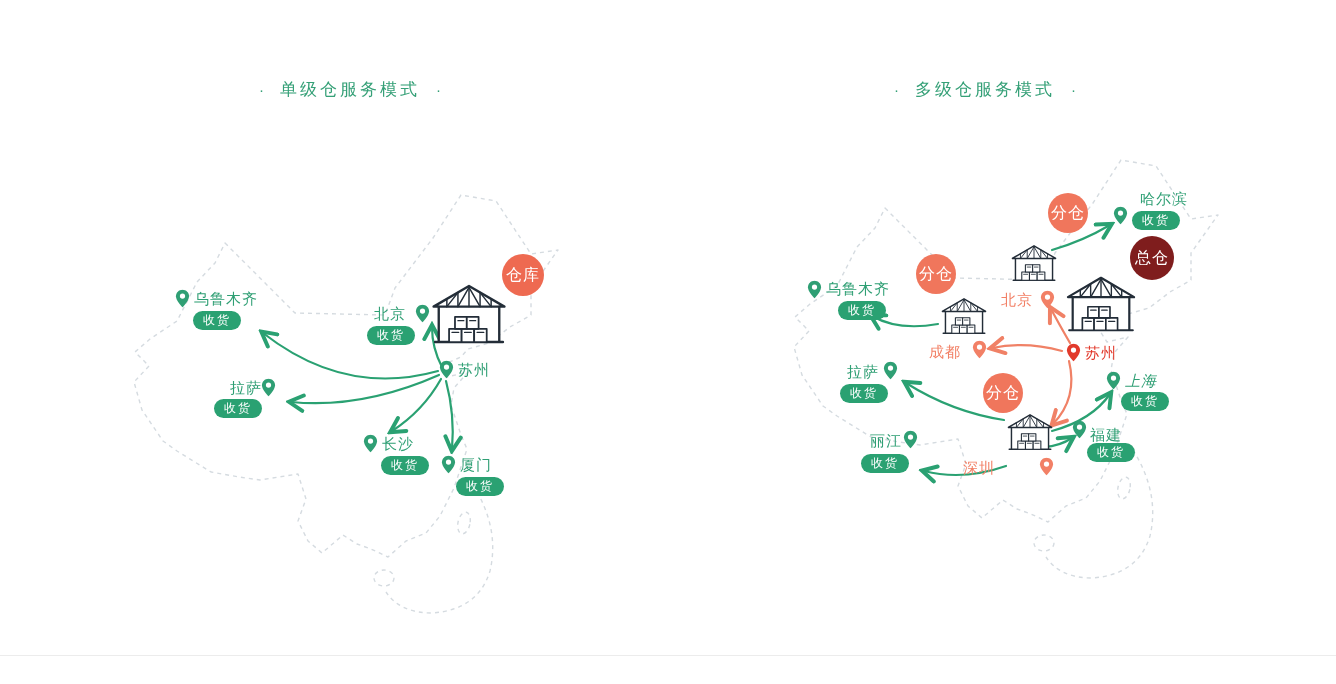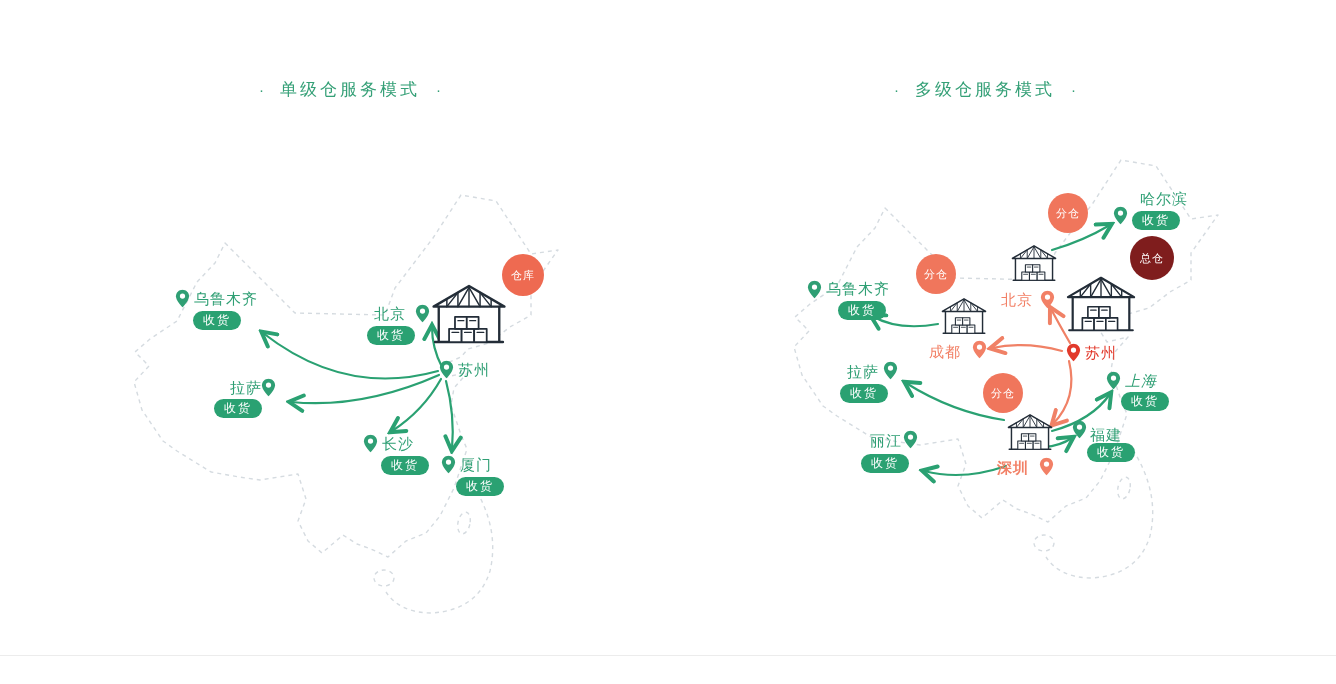--- a/index.html
+++ b/index.html
@@ -15,21 +15,21 @@
   .panel-title .dot{font-size:15px;letter-spacing:0;}
   .clabel{position:absolute;font-size:15px;line-height:17px;white-space:nowrap;letter-spacing:1px;}
   .green{color:#2f9f74;}
   .coral{color:#f28066;}
   .red{color:#e23a2c;}
   .badge{
     position:absolute;background:#2aa172;color:#fff;font-size:12px;line-height:12px;
     padding:3px 10px 4px;border-radius:11px;letter-spacing:2px;white-space:nowrap;
   }
   .circle-badge{
-    position:absolute;border-radius:50%;color:#fff;font-size:11px;letter-spacing:1px;
+    position:absolute;border-radius:50%;color:#fff;font-size:16px;letter-spacing:1px;
     display:flex;align-items:center;justify-content:center;
   }
   .pin{position:absolute;width:15px;height:19px;}
   .pin svg{display:block;width:100%;height:100%;}
   .wh{position:absolute;}
   .wh svg{display:block;width:100%;height:100%;}
   .divider{position:absolute;left:0;top:655px;width:100%;height:1px;background:#ececec;}
   .arrow{fill:none;stroke-width:2.2;stroke-linecap:round;}
   .arrow.g{stroke:#2aa172;}
   .arrow.c{stroke:#f08166;}
@@ -237,21 +237,21 @@
       </svg>
     </span>
   <span class="badge" style="left:840px;top:384px;">收货</span>
 
   <span class="circle-badge" style="left:983px;top:373px;width:40px;height:40px;background:#f0765c;">分仓</span>
   <span class="wh" style="left:1007px;top:413px;width:46px;height:38px;">
       <svg viewBox="0 0 100 84">
         <use href="#warehouse"></use>
       </svg>
     </span>
-  <span class="clabel coral" style="left:997px;top:459px;font-weight:bold;">深圳</span>
+  <span class="clabel coral" style="left:963px;top:459px;">深圳</span>
   <span class="pin coral" style="left:1039px;top:457px;">
       <svg viewBox="0 0 24 30">
         <use href="#pin"></use>
       </svg>
     </span>
 
   <span class="pin green" style="left:1106px;top:371px;">
       <svg viewBox="0 0 24 30">
         <use href="#pin"></use>
       </svg>

